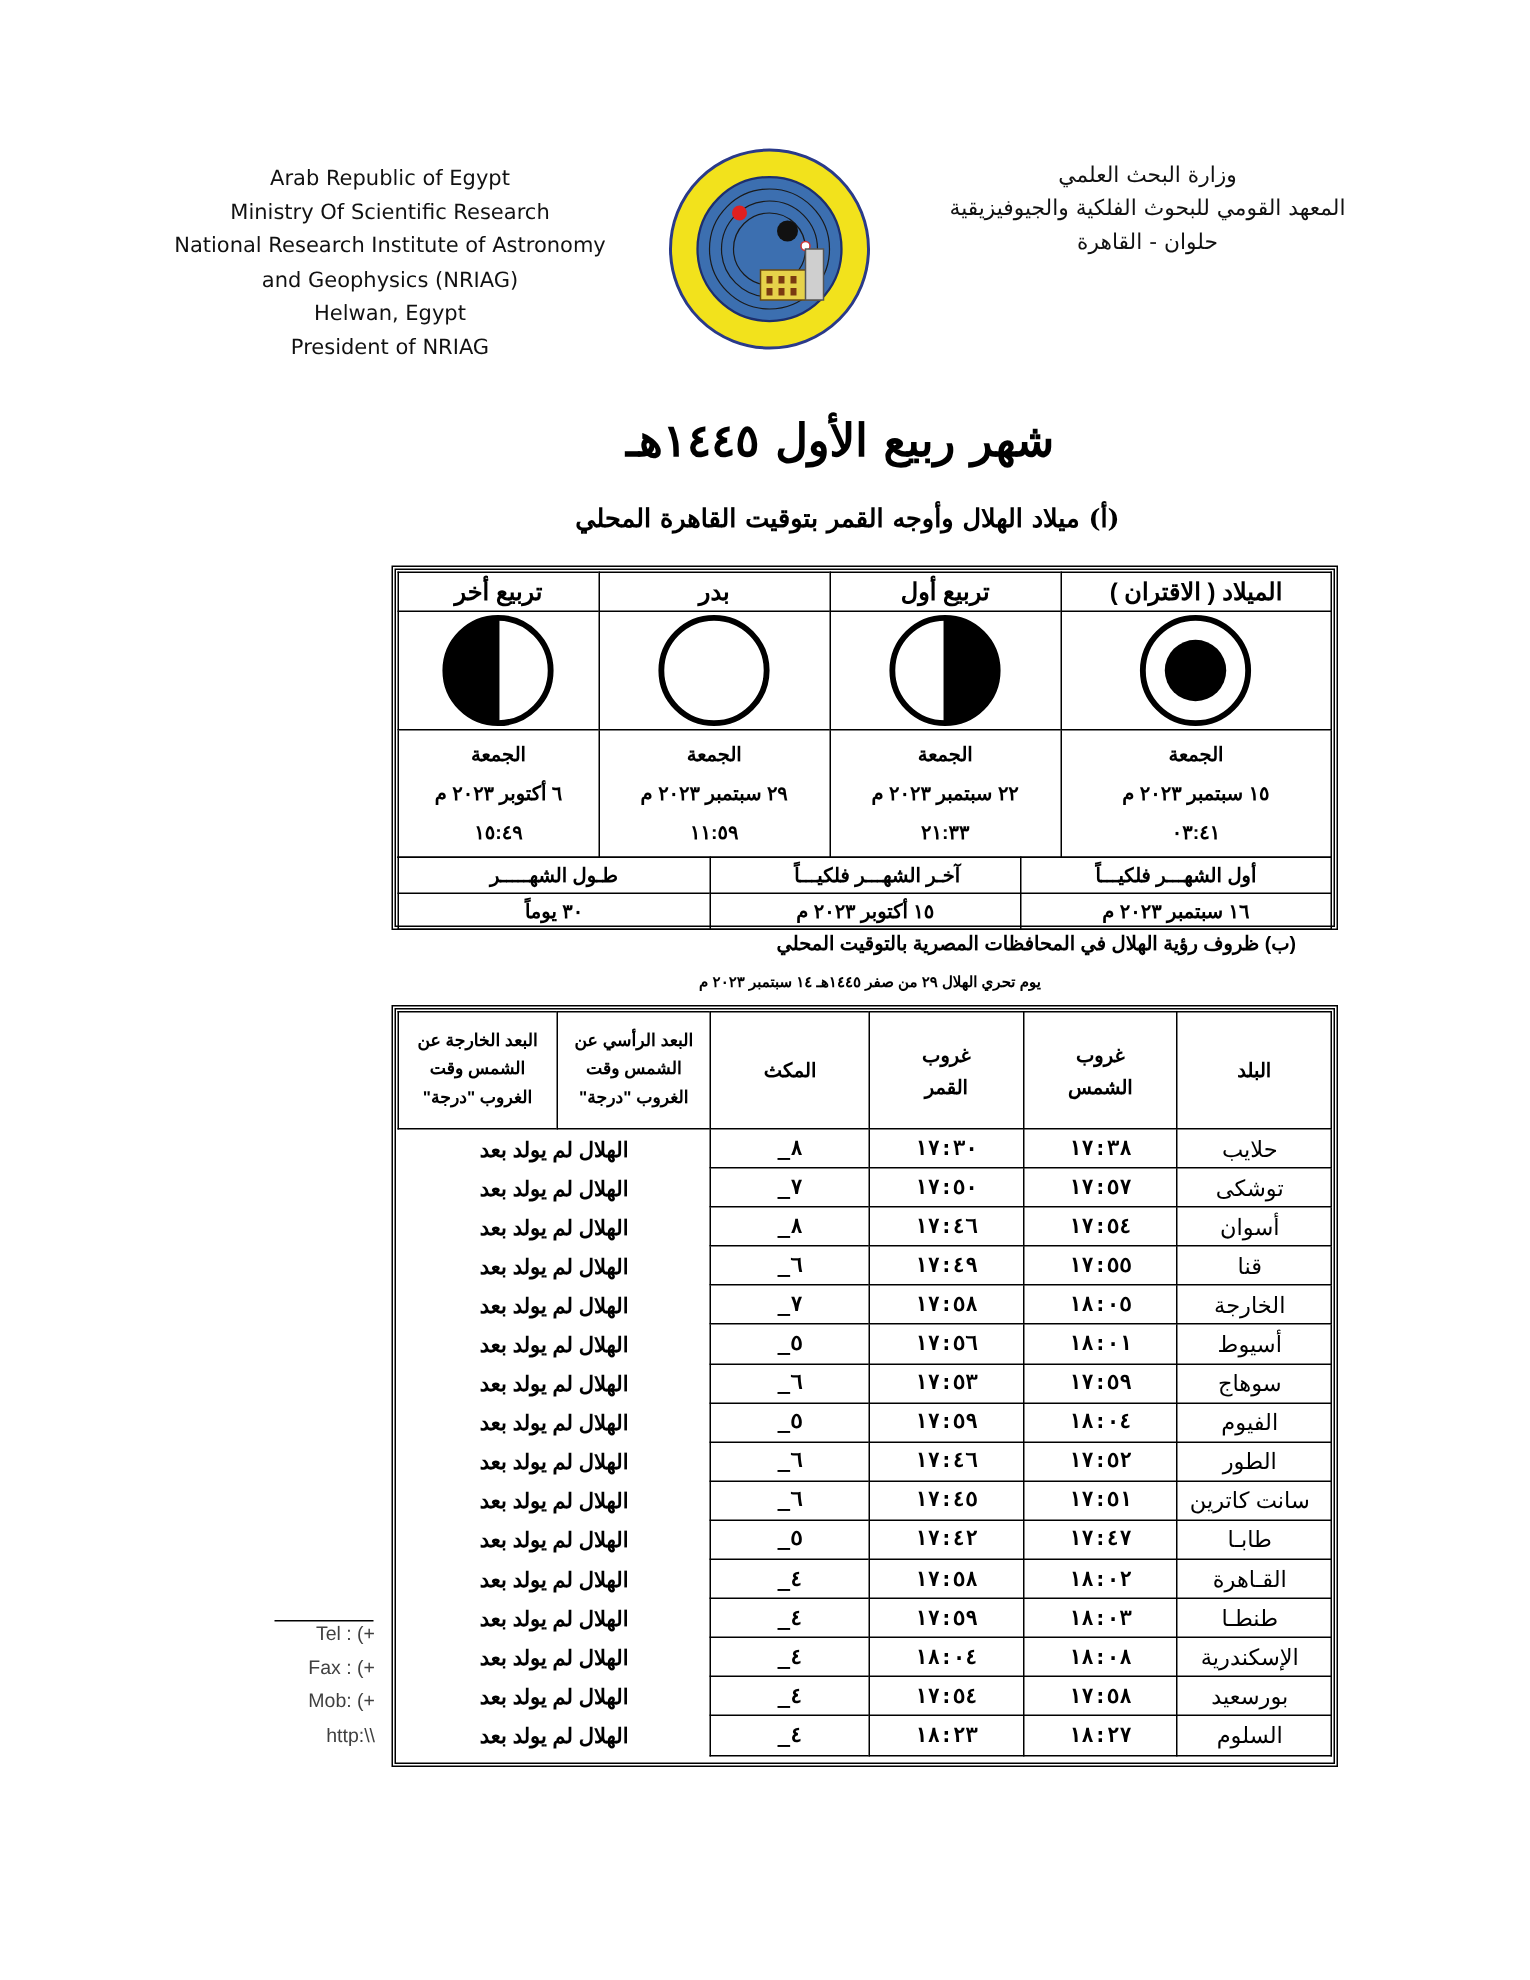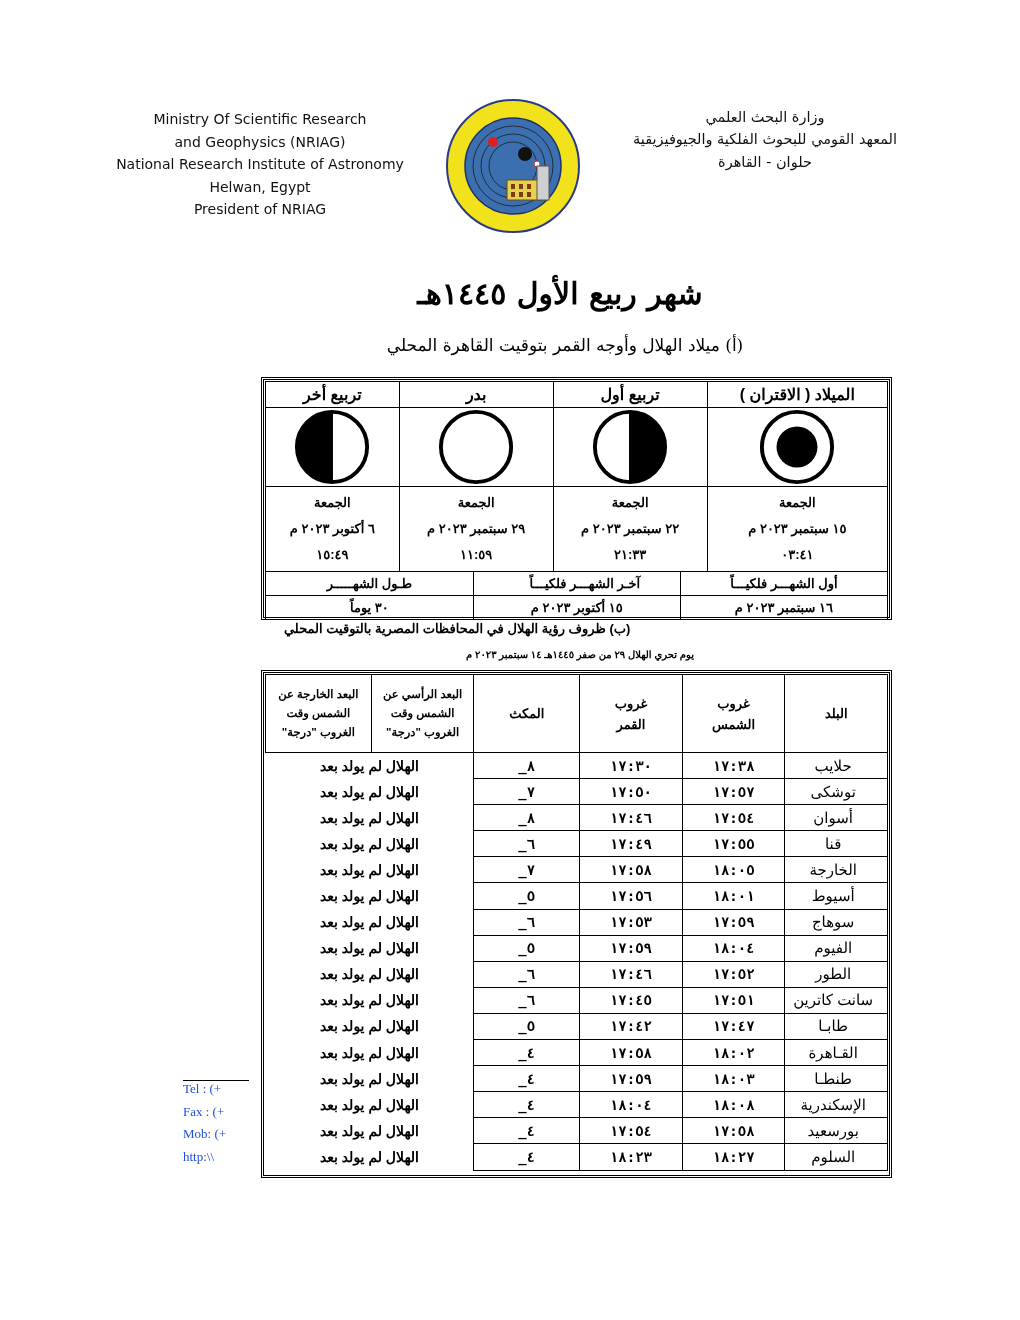--- a/index.html
+++ b/index.html
@@ -22,21 +22,21 @@
     }
 
     .main-title {
       position: absolute; left: 380px; top: 276px; width: 360px;
       text-align: center; direction: rtl;
       font-family: "DejaVu Serif", serif; font-weight: bold; font-size: 30px;
     }
     .sub-title-a {
       position: absolute; left: 380px; top: 335px; width: 370px;
       text-align: center; direction: rtl;
-      font-family: "DejaVu Serif", serif; font-weight: normal; font-size: 17px;
+      font-family: "DejaVu Serif", serif; font-weight: bold; font-size: 17px;
     }
 
     
     .phase-wrap {
       position: absolute; left: 261px; top: 377px; width: 631px; height: 243px;
       border: 3px double #000; padding: 1px;
     }
     table { border-collapse: collapse; width: 100%; direction: rtl; }
     .phase-table td, .phase-table th {
       border: 1.5px solid #000; text-align: center; font-weight: bold;
@@ -46,22 +46,22 @@
     .phase-table td.icon-cell { height: 78px; }
     .phase-table td.info-cell { height: 85px; font-size: 13px; line-height: 26px; vertical-align: middle; }
     .moon { display: inline-block; width: 78px; height: 78px; vertical-align: middle; }
 
     .month-table td {
       border: 1.5px solid #000; text-align: center; font-weight: bold;
       font-family: "Liberation Sans", sans-serif; font-size: 13px; height: 24px;
     }
 
     .sub-title-b {
-      position: absolute; left: 284px; top: 621px; width: 560px;
-      text-align: left; direction: rtl;
+      position: absolute; left: 304px; top: 621px; width: 560px;
+      text-align: right; direction: rtl;
       font-family: "Liberation Sans", sans-serif; font-weight: bold; font-size: 13px;
     }
     .sub-title-c {
       position: absolute; left: 300px; top: 649px; width: 560px;
       text-align: center; direction: rtl;
       font-family: "Liberation Sans", sans-serif; font-weight: bold; font-size: 10px;
     }
 
     
     .vis-wrap {
@@ -78,36 +78,37 @@
       text-align: center; height: 26.1px; font-weight: bold;
       font-family: "Liberation Sans", sans-serif; font-size: 14px;
     }
     .vis-table td.c-city { border: 1.5px solid #000; font-weight: normal; font-size: 15px; padding-right: 6px; }
     .vis-table td.c-time, .vis-table td.c-stay { border: 1.5px solid #000; font-family: "DejaVu Sans Mono", monospace; font-weight: bold; letter-spacing: 1px; }
     .vis-table td.c-note { border: none; border-left: none; font-size: 14px; }
     .vis-table td.c-note.first { border-top: 1.5px solid #000; }
 
     .contact {
       position: absolute; left: 183px; top: 1078px; width: 67px;
-      font-family: Liberation Serif, serif; font-size: 13px; line-height: 22.5px;
-      color: #1d4ed8; overflow: hidden; white-space: nowrap;
+      font-family: Liberation Sans, sans-serif; font-size: 13px; line-height: 22.5px;
+      color: #404040; overflow: hidden; white-space: nowrap; text-align: right;
     }
     .contact-rule {
       position: absolute; left: 183px; top: 1080px; width: 66px; height: 0;
       border-top: 1px solid #000;
     }
     .contact .line { display: block; }
   </style>
 </head>
 <body>
 
 <div class="eng-header">
+  <div>Arab Republic of Egypt</div>
   <div>Ministry Of Scientific Research</div>
+  <div>National Research Institute of Astronomy</div>
   <div>and Geophysics (NRIAG)</div>
-  <div>National Research Institute of Astronomy</div>
   <div>Helwan, Egypt</div>
   <div>President of NRIAG</div>
 </div>
 
 <div class="logo">
   <svg width="136" height="136" viewBox="0 0 136 136">
     <circle cx="68" cy="68" r="66" fill="#f2e21c" stroke="#2a3a8a" stroke-width="2"></circle>
     <circle cx="68" cy="68" r="48" fill="#3c6fb0" stroke="#1d2f6e" stroke-width="1.5"></circle>
     <circle cx="68" cy="68" r="40" fill="none" stroke="#1a1a1a" stroke-width="0.8"></circle>
     <circle cx="68" cy="68" r="32" fill="none" stroke="#1a1a1a" stroke-width="0.8"></circle>

